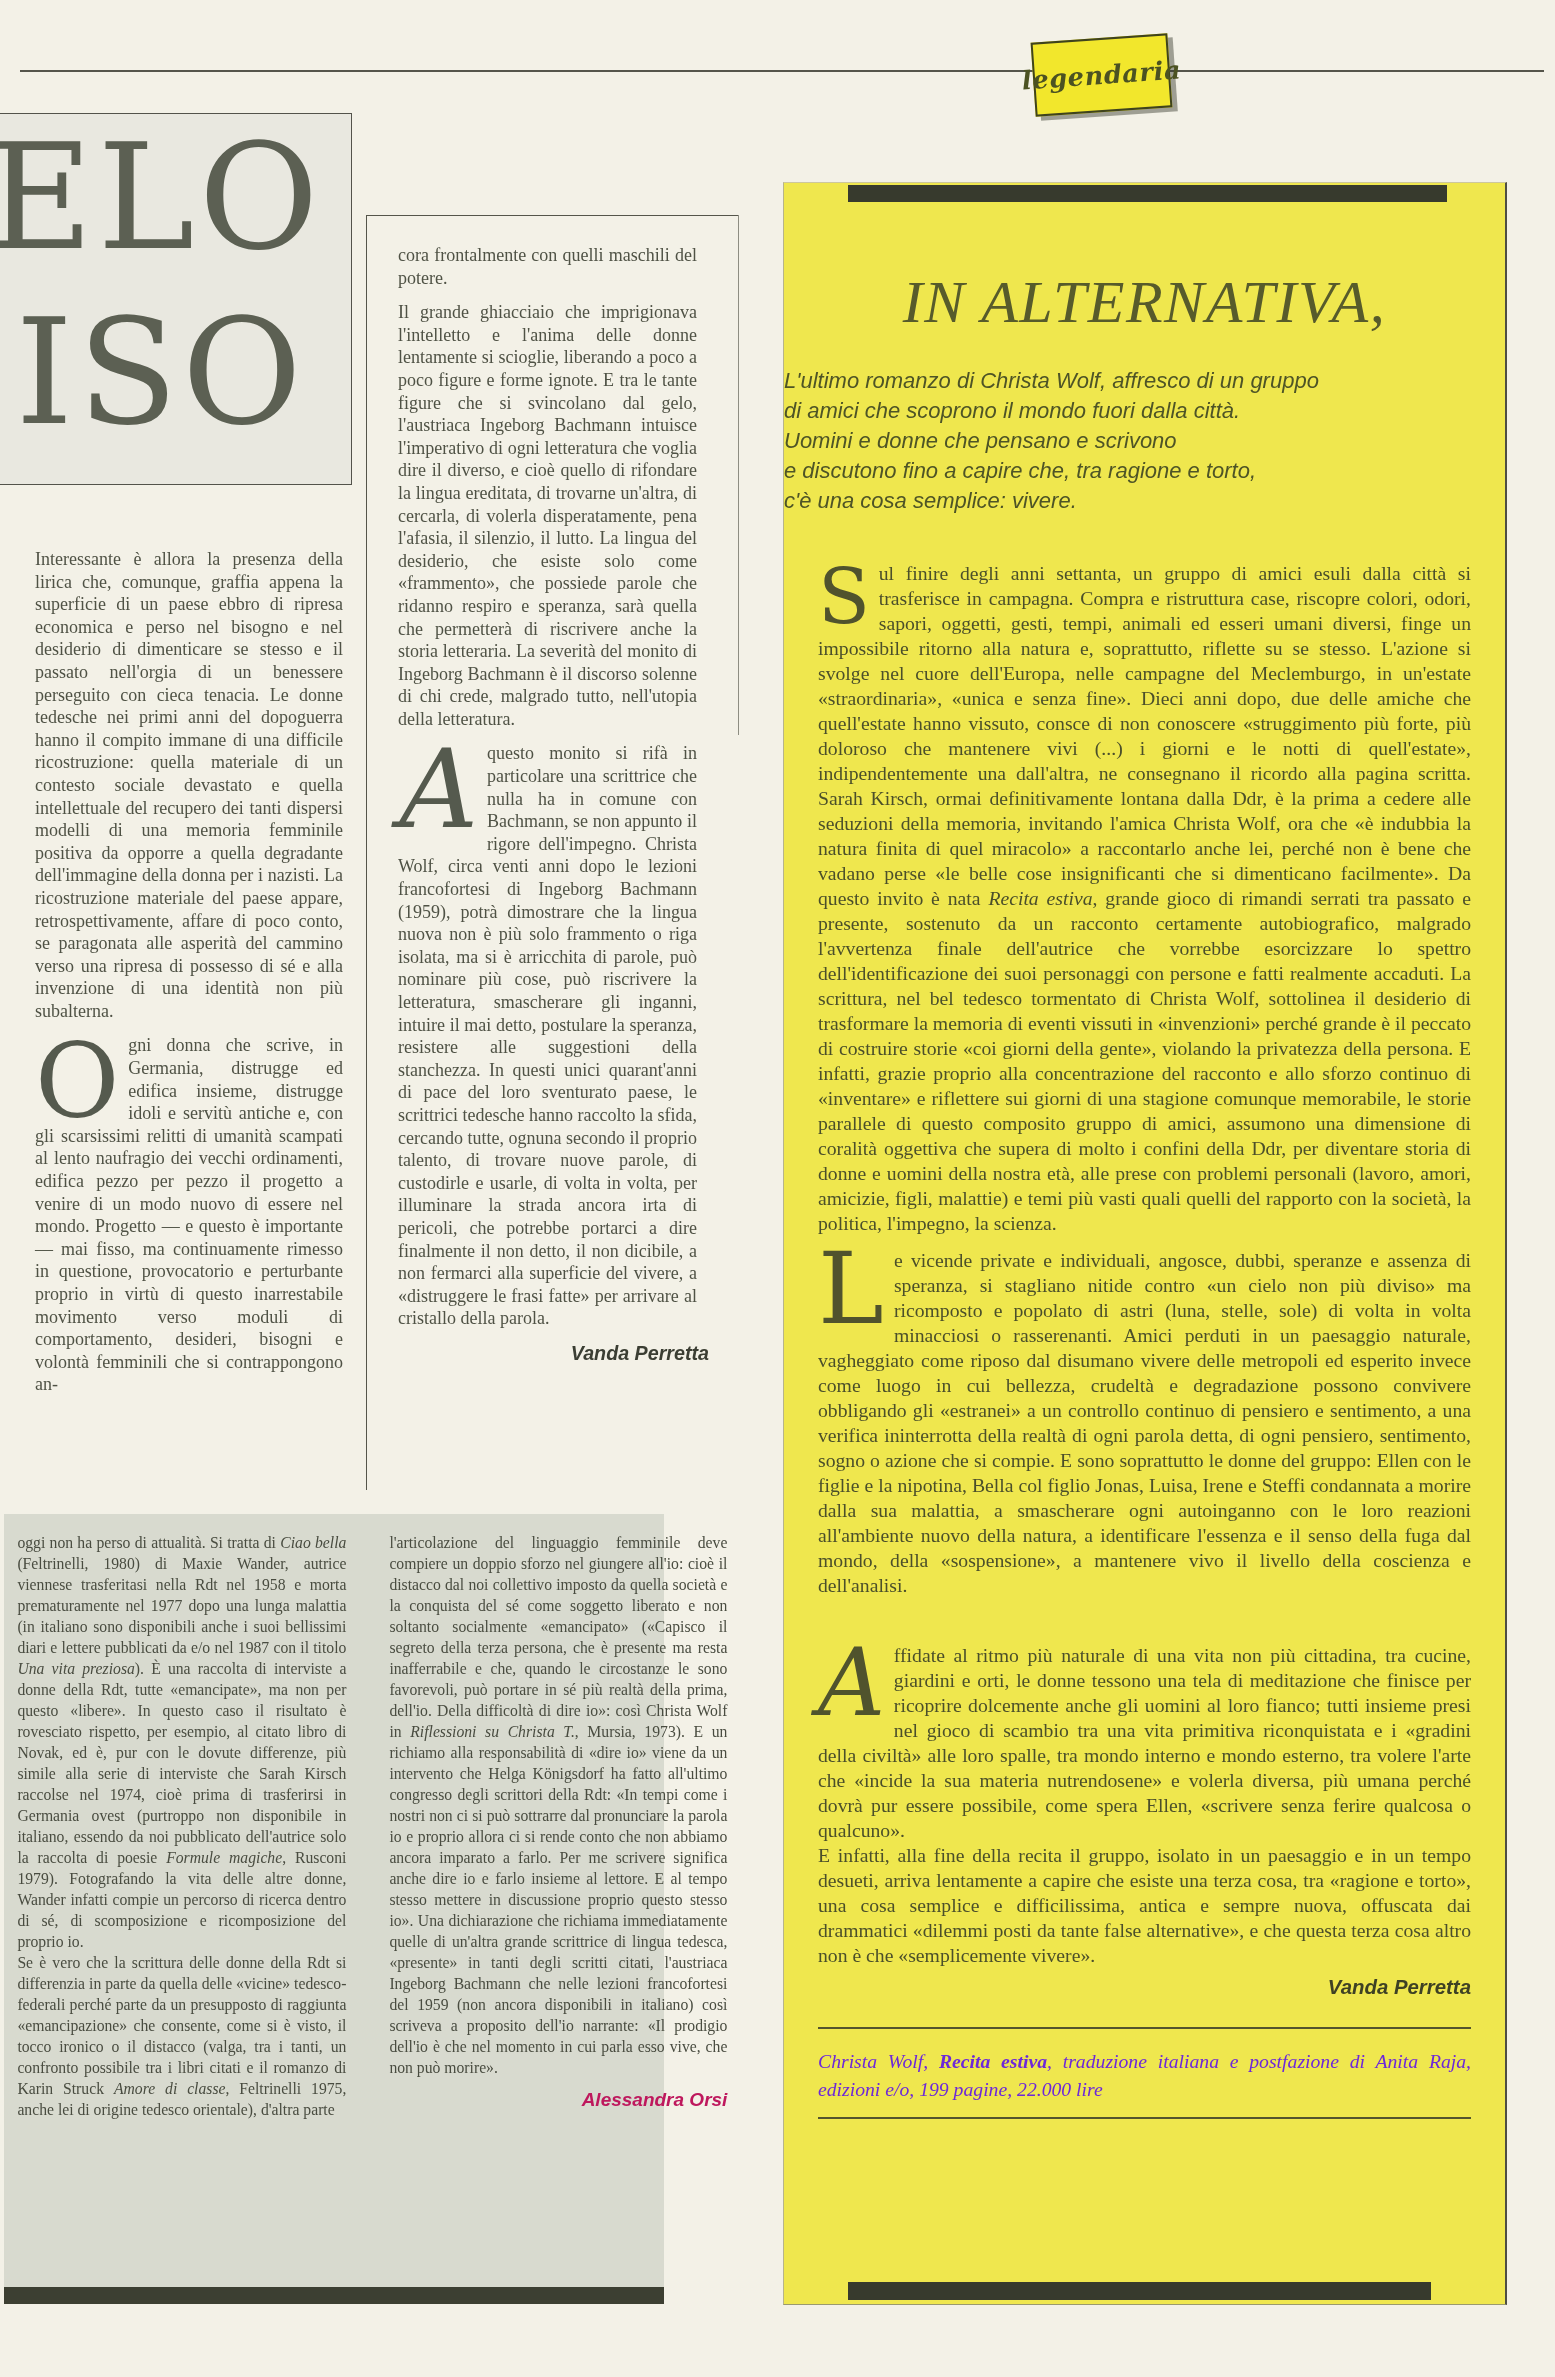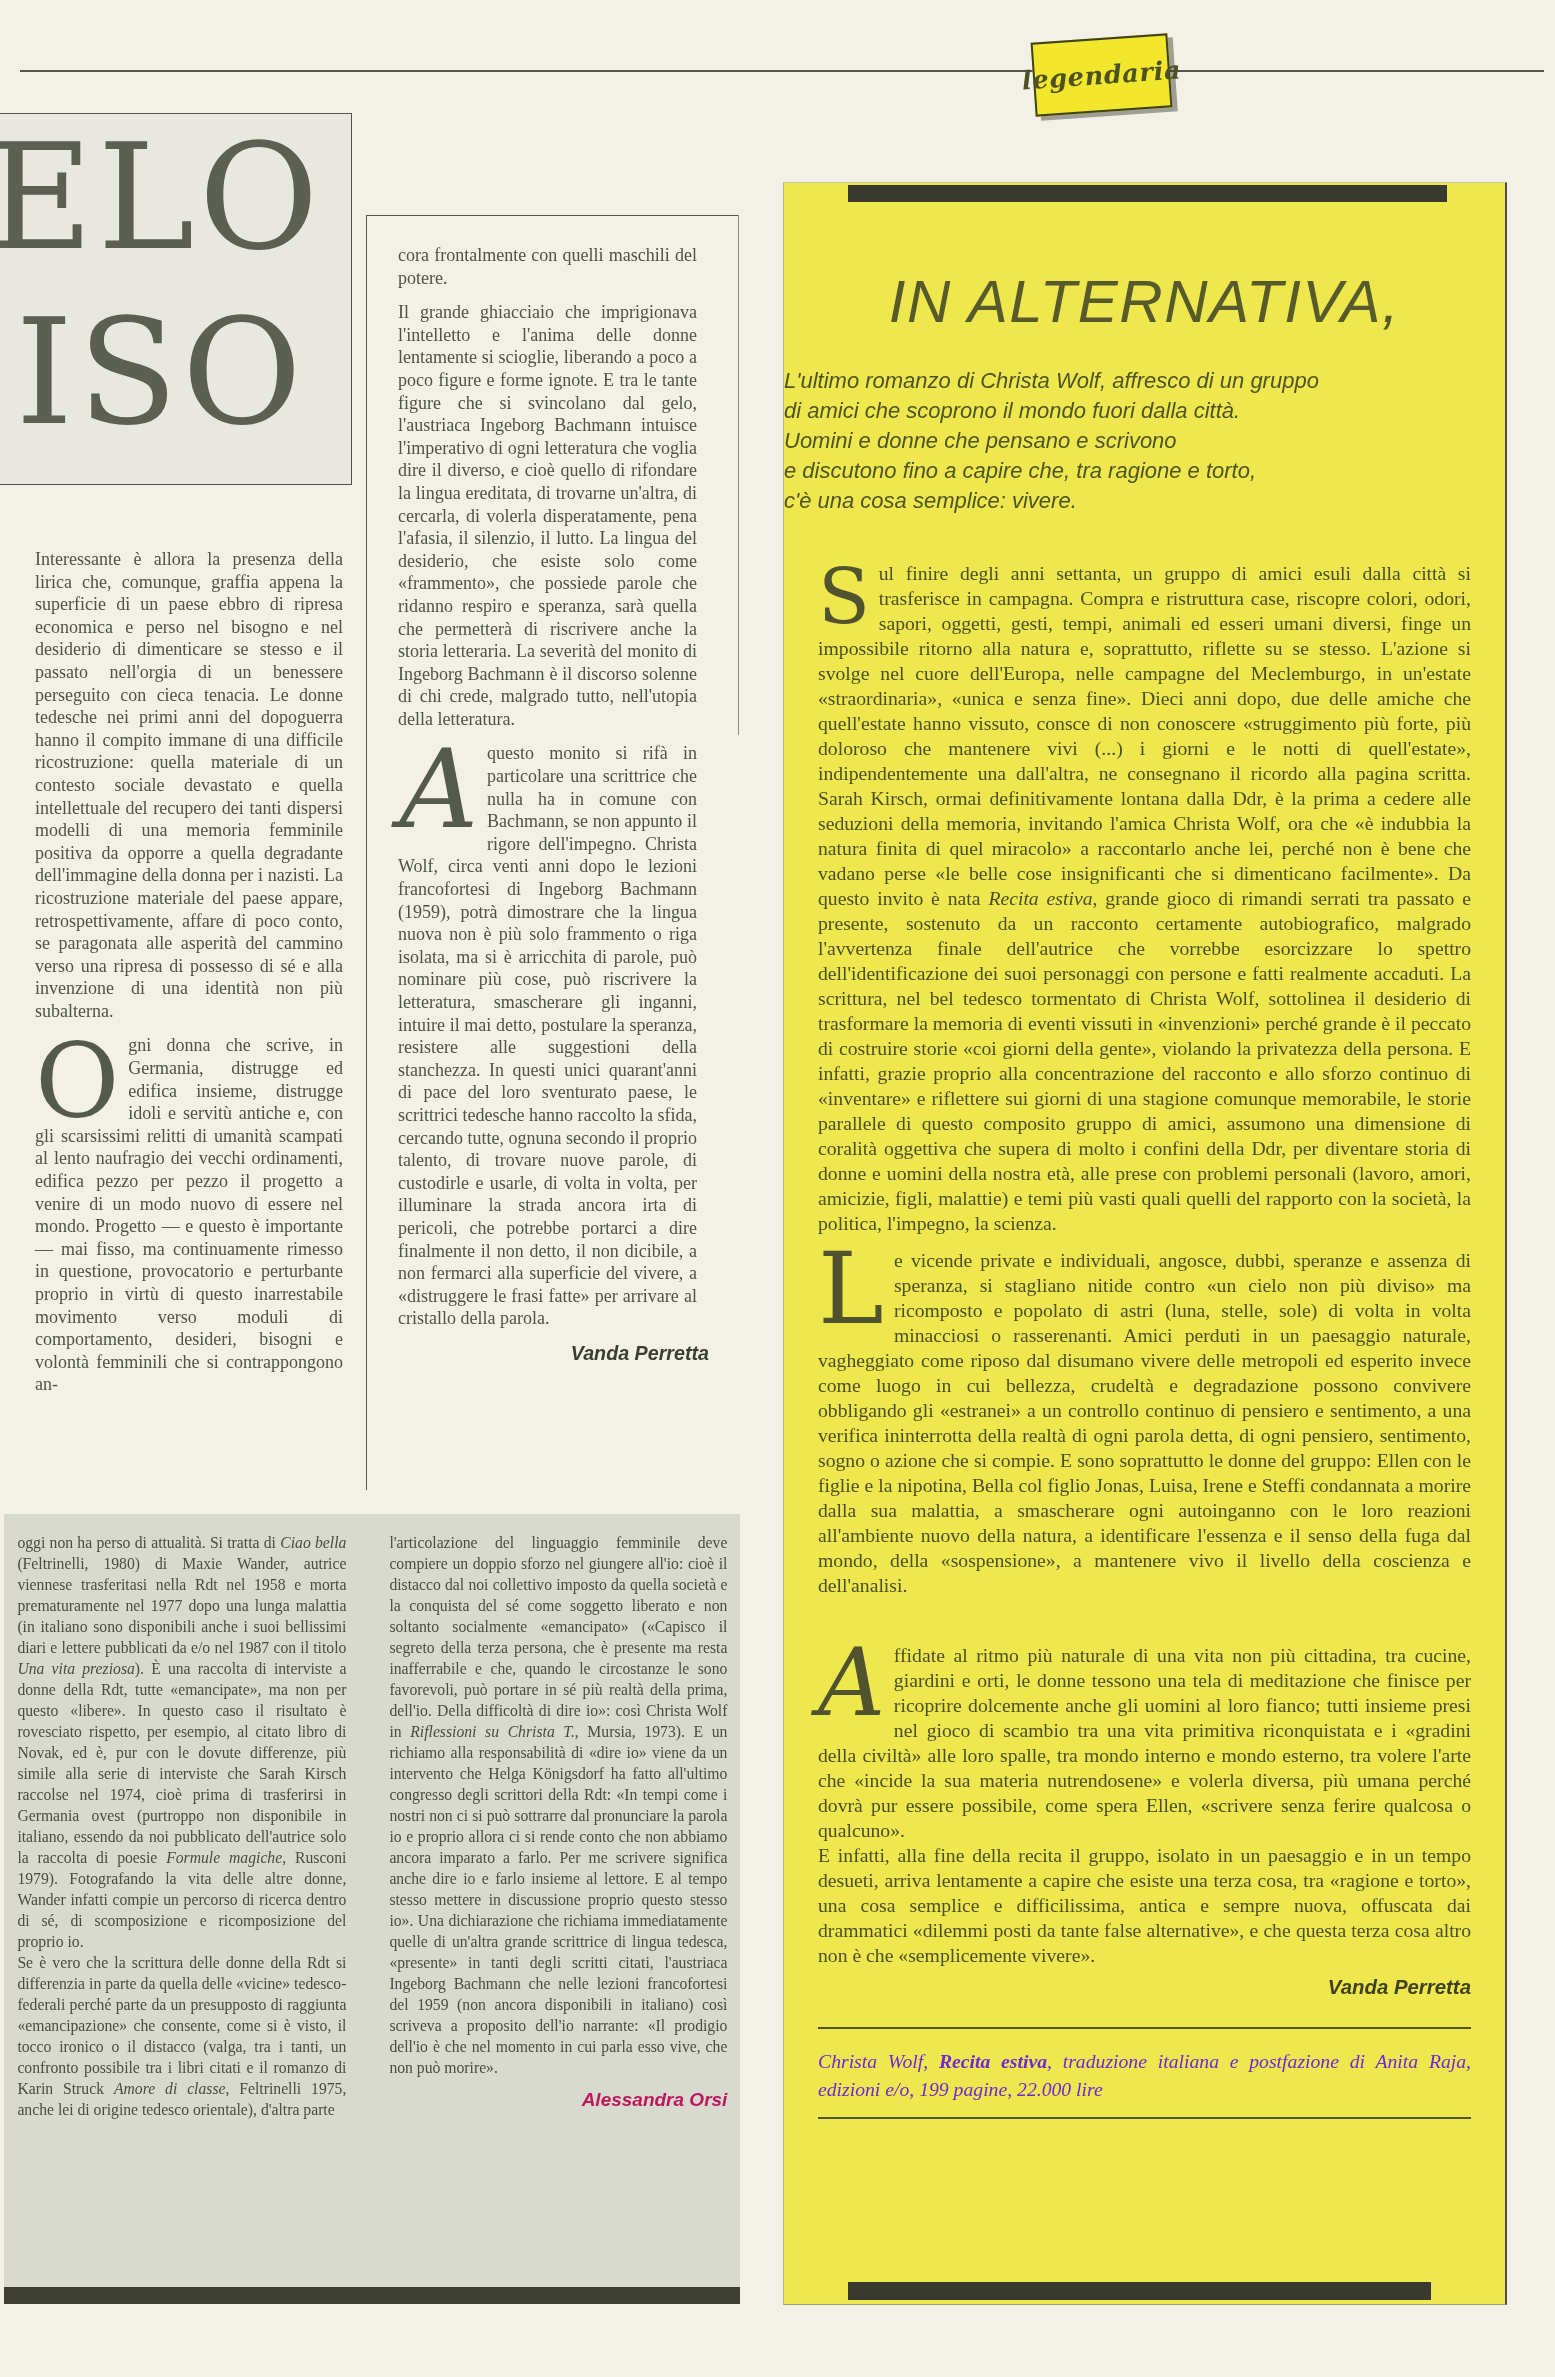--- a/index.html
+++ b/index.html
@@ -35,41 +35,41 @@
   .dc-o{font-size:103px;line-height:82px;padding:5.8px 8.7px 0 0;}
   .dc-a{font-size:109px;line-height:86px;padding:4.4px 8.7px 0 1.5px;font-style:italic;}
   .sig{margin-top:7.3px;text-align:right;font-family:"Liberation Sans",sans-serif;
        font-style:italic;font-weight:bold;font-size:19.7px;color:#3b3e33;}
 
   
   .feature{position:absolute;left:783px;top:182px;width:721px;height:2121px;background:#efe74e;
            border-right:2.9px solid #4e4e44;border-left:0.7px solid #b7b48b;border-bottom:1.5px solid #9a9a6e;border-top:0.7px solid #cdc79c;}
   .bar-top{position:absolute;left:64px;top:1.5px;width:599px;height:17px;background:#373a2d;}
   .bar-bottom{position:absolute;left:64px;bottom:4.4px;width:583px;height:18px;background:#373a2d;}
-  .ftitle{margin:84px 22px 0;text-align:center;font-family:Liberation Sans, sans-serif;font-style:italic;
+  .ftitle{margin:84px 22px 0;text-align:center;font-family:Liberation Serif, serif;font-style:italic;
           font-weight:normal;font-size:60px;line-height:70px;color:#575b2b;letter-spacing:1.5px;}
   .fstand{margin-top:29px;text-align:left;font-family:"Liberation Sans",sans-serif;font-style:italic;
           font-size:22px;line-height:30px;color:#4e5426;white-space:pre-line;}
   .fbody{margin:45px 34px 0;font-size:19.7px;line-height:25px;text-align:justify;color:#4b4f2a;}
   .fbody p{margin:0;}
   .fbody .pL{margin-top:11.7px;}
   .fbody .pA{margin-top:45px;}
   .fdc{float:left;font-family:"DejaVu Serif",serif;color:#50532d;}
   .fdc-s{font-size:76px;line-height:63px;padding:4.4px 8.7px 0 0;}
   .fdc-l{font-size:99px;line-height:76px;padding:2.9px 10.2px 0 0;}
   .fdc-a{font-size:93px;line-height:74px;padding:2.9px 8.7px 0 0;font-style:italic;}
   .fsig{margin:8.7px 34px 0;text-align:right;font-family:"Liberation Sans",sans-serif;
         font-style:italic;font-weight:bold;font-size:20.4px;color:#3e4124;}
   .frule{margin:28px 34px 0;border-top:2.2px solid #54552e;}
   .frule2{margin:14.6px 34px 0;border-top:2.2px solid #54552e;}
   .fcolophon{margin:17.5px 34px 0;font-style:italic;font-size:19.7px;line-height:28px;color:#6d28d9;text-align:justify;}
   .fcolophon b{font-weight:bold;}
 
   
-  .footerbox{position:absolute;left:4.4px;top:1514px;width:736px;height:790px;background:#d8dacf;color:#494c40;}
+  .footerbox{position:absolute;left:4.4px;top:1514px;width:660px;height:790px;background:#d8dacf;color:#494c40;}
   .fstrip{position:absolute;left:0;bottom:0;width:100%;height:17.5px;background:#3c3f32;}
   .fcol{position:absolute;top:17.5px;text-align:justify;font-size:15.7px;line-height:21px;}
   .fcol p{margin:0;}
   .fcol .pp{margin-top:0px;}
   .fcol1{left:13px;width:329px;}
   .fcol2{left:385px;width:338px;}
   .osig{margin-top:11.7px;text-align:right;font-family:"Liberation Sans",sans-serif;
         font-style:italic;font-weight:bold;font-size:19px;color:#be185d;}
   .it{font-style:italic;}
 </style>

